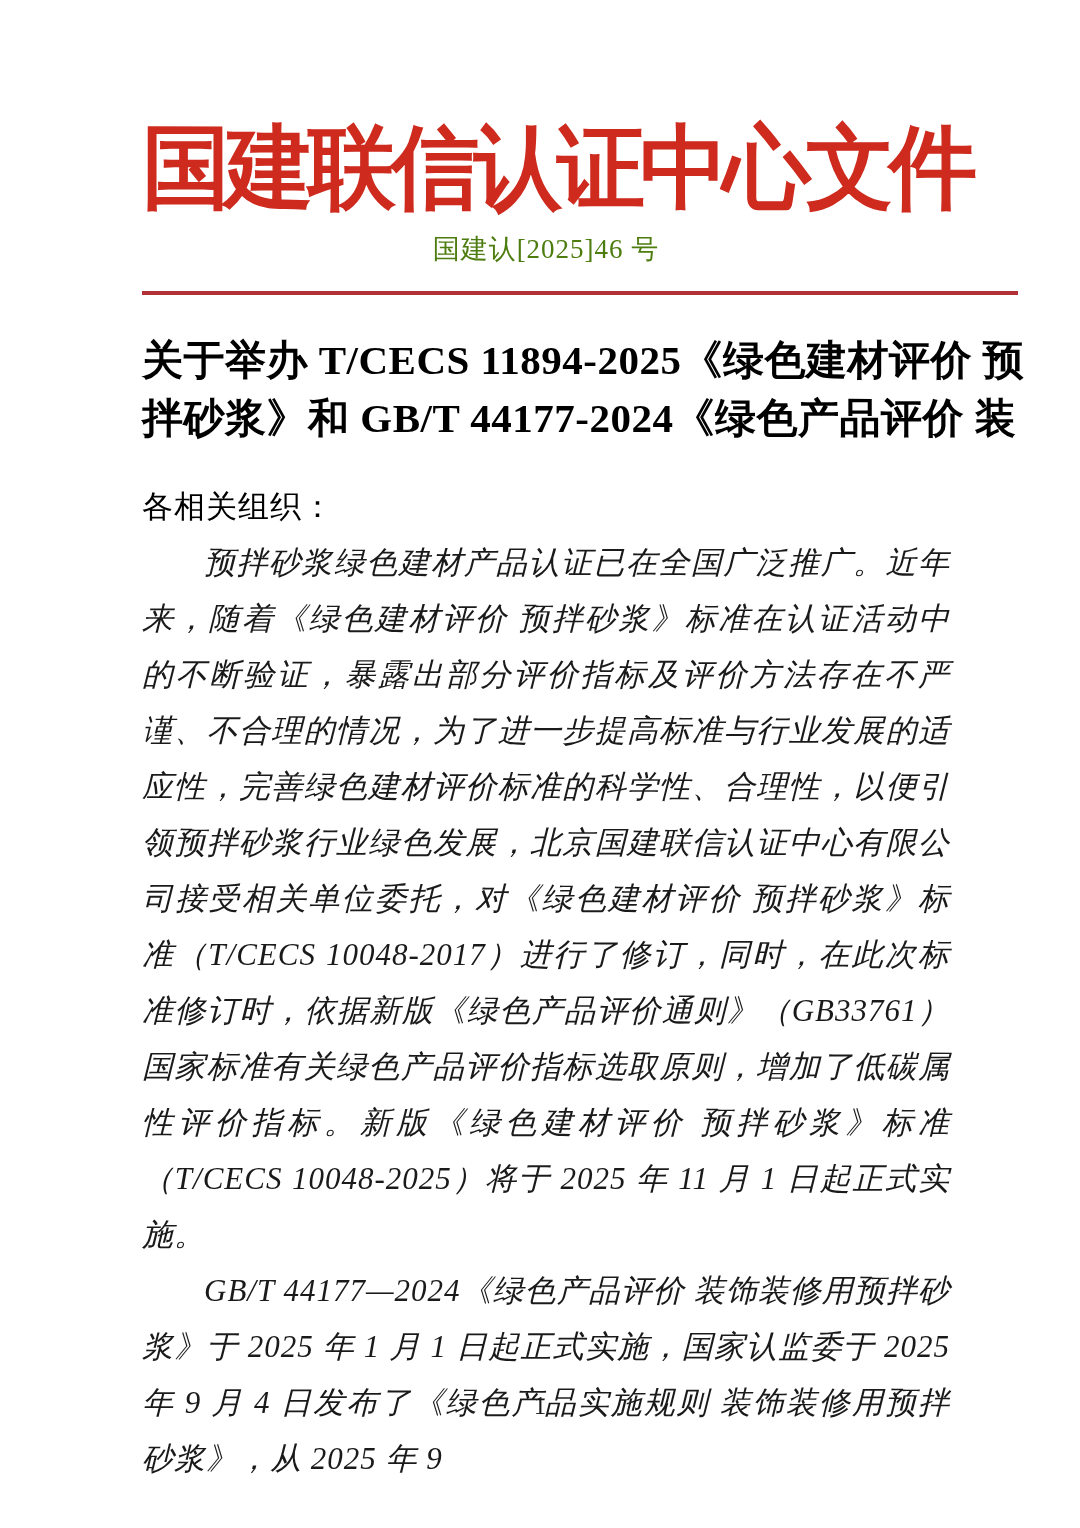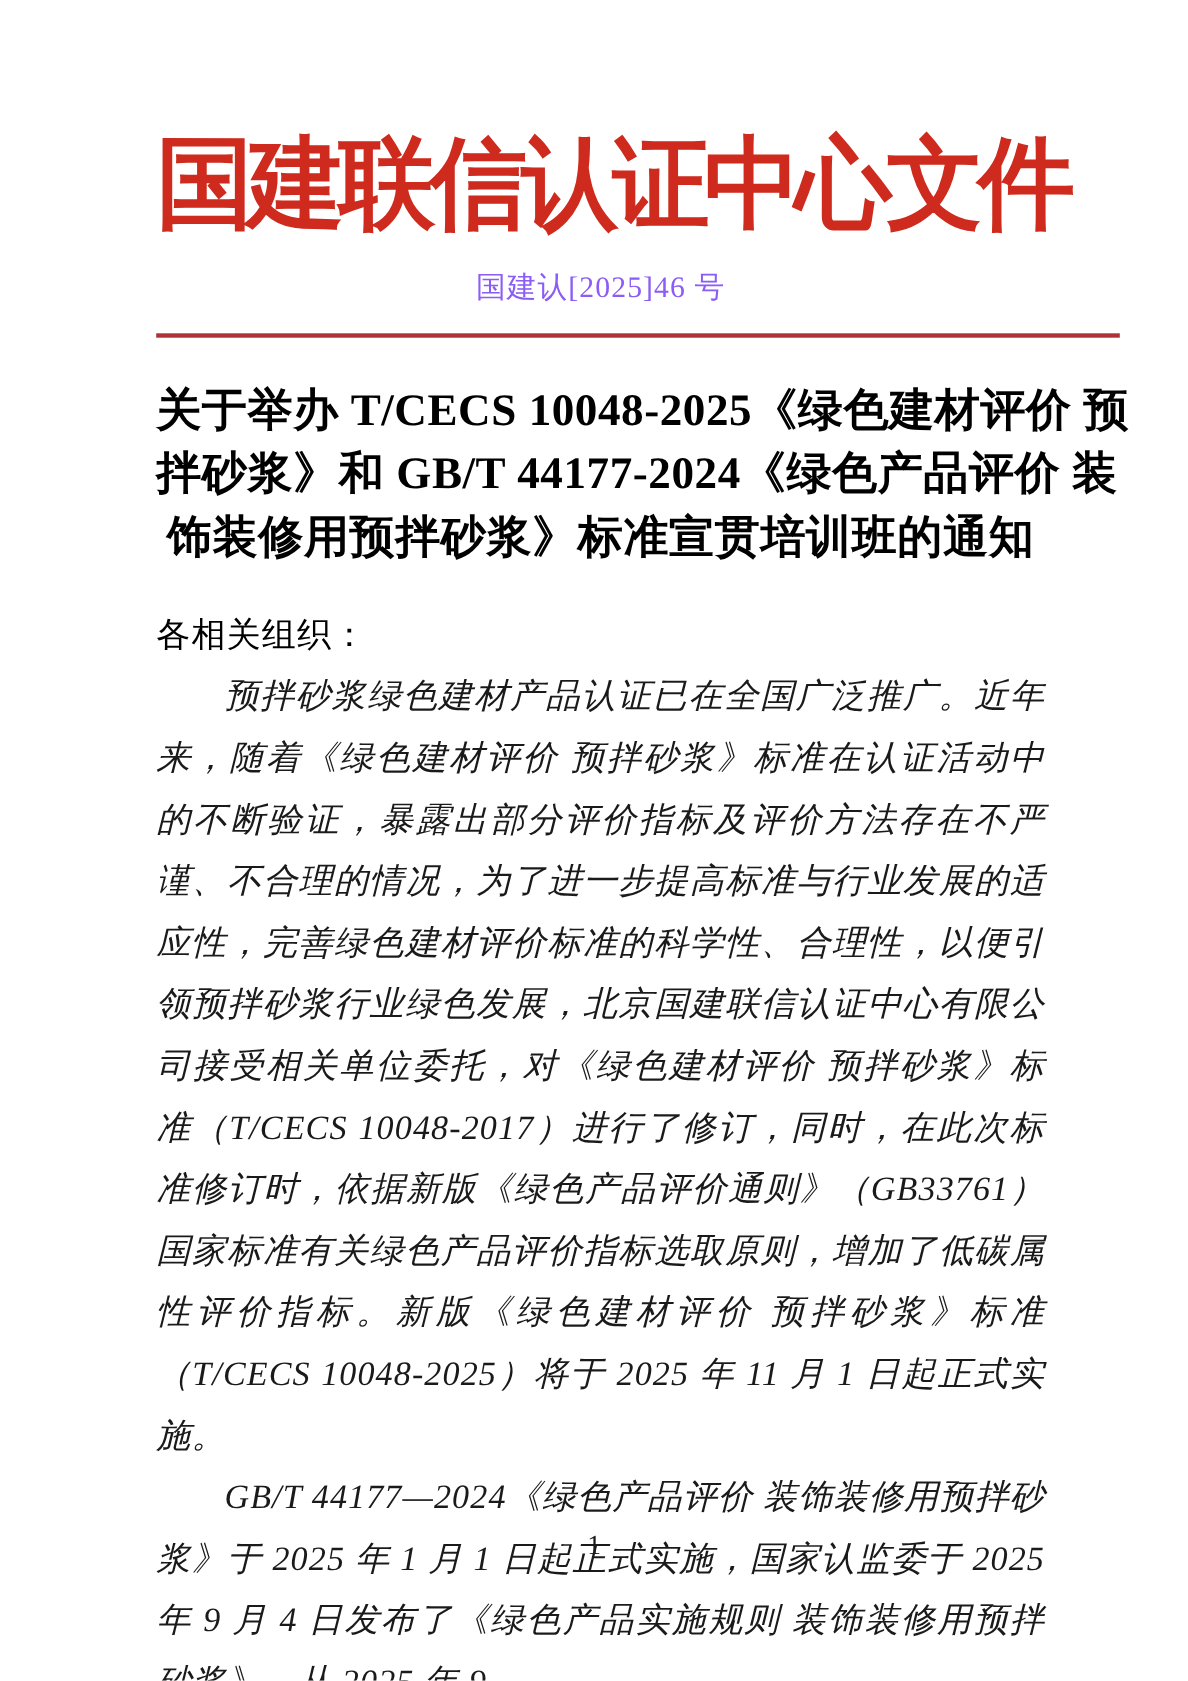--- a/index.html
+++ b/index.html
@@ -31,23 +31,23 @@
     font-size: 88px;
     font-weight: bold;
     letter-spacing: -5px;
     line-height: 1.15;
     white-space: nowrap;
     transform: scaleY(1.04);
   }
 
   
   .doc-number {
-    margin-top: 24px;
+    margin-top: 12px;
     text-align: center;
-    color: #8b5cf6;
+    color: #4d7c0f;
     font-size: 27px;
     letter-spacing: 1px;
   }
 
   
   .red-divider {
     width: 876px;
     height: 4px;
     margin: 24px auto 0 auto;
     background: #b03137;
@@ -102,23 +102,22 @@
 <div class="page">
   <div class="content">
 
     <div class="org-title">国建联信认证中心文件</div>
 
     <div class="doc-number">国建认[2025]46 号</div>
 
     <div class="red-divider"></div>
 
     <h1 class="notice-title">
-      <span class="t-line">关于举办 T/CECS 10048-2025《绿色建材评价 预</span>
+      <span class="t-line">关于举办 T/CECS 11894-2025《绿色建材评价 预</span>
       <span class="t-line">拌砂浆》和 GB/T 44177-2024《绿色产品评价 装</span>
-      <span class="t-line">饰装修用预拌砂浆》标准宣贯培训班的通知</span>
     </h1>
 
     <div class="salutation">各相关组织：</div>
 
     <p class="para">预拌砂浆绿色建材产品认证已在全国广泛推广。近年来，随着《绿色建材评价 预拌砂浆》标准在认证活动中的不断验证，暴露出部分评价指标及评价方法存在不严谨、不合理的情况，为了进一步提高标准与行业发展的适应性，完善绿色建材评价标准的科学性、合理性，以便引领预拌砂浆行业绿色发展，北京国建联信认证中心有限公司接受相关单位委托，对《绿色建材评价 预拌砂浆》标准（T/CECS 10048-2017）进行了修订，同时，在此次标准修订时，依据新版《绿色产品评价通则》（GB33761）国家标准有关绿色产品评价指标选取原则，增加了低碳属性评价指标。新版《绿色建材评价 预拌砂浆》标准（T/CECS 10048-2025）将于 2025 年 11 月 1 日起正式实施。</p>
 
     <p class="para">GB/T 44177—2024《绿色产品评价 装饰装修用预拌砂浆》于 2025 年 1 月 1 日起正式实施，国家认监委于 2025 年 9 月 4 日发布了《绿色产品实施规则 装饰装修用预拌砂浆》，从 2025 年 9</p>
 
   </div>
 

